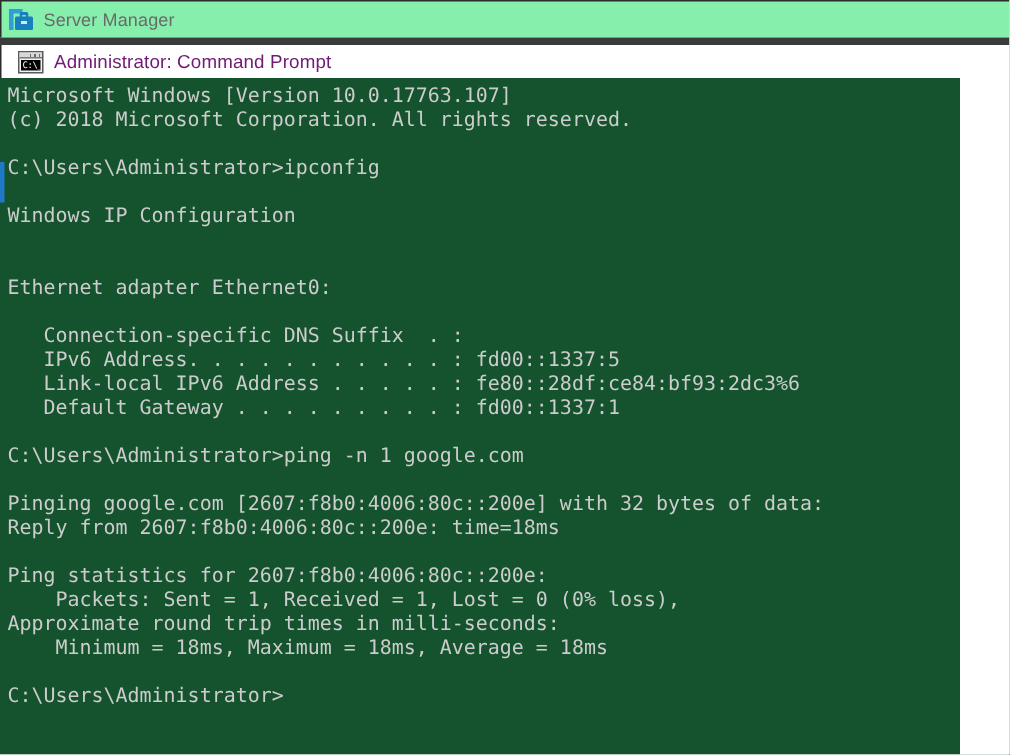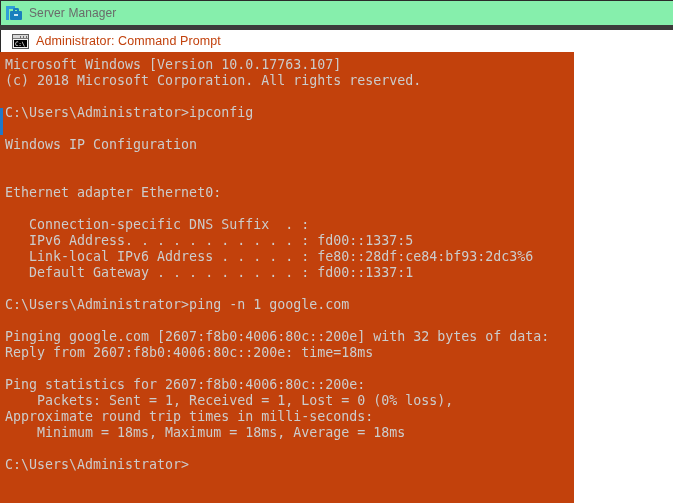--- a/index.html
+++ b/index.html
@@ -113,31 +113,31 @@
     font-family:"DejaVu Sans Mono", monospace;
     font-size:6px;
     line-height:8px;
     padding-left:1px;
     letter-spacing:-0.3px;
     white-space:nowrap;
     overflow:hidden;
   }
   .cmd-title {
     font-size:12.5px;
-    color:#c2410c;
+    color:#701a75;
     letter-spacing:0.1px;
     white-space:nowrap;
   }
 
   
   .console {
     position:absolute;
     left:0; top:52px;
-    width:574px; height:451px;
-    background:#c2410c;
+    width:640px; height:451px;
+    background:#14532d;
     overflow:hidden;
   }
   .console-text {
     position:absolute;
     left:5px; top:5px;
     font-family:"DejaVu Sans Mono", monospace;
     font-size:13.3px;
     line-height:16px;
     color:#cccccc;
     white-space:pre;

